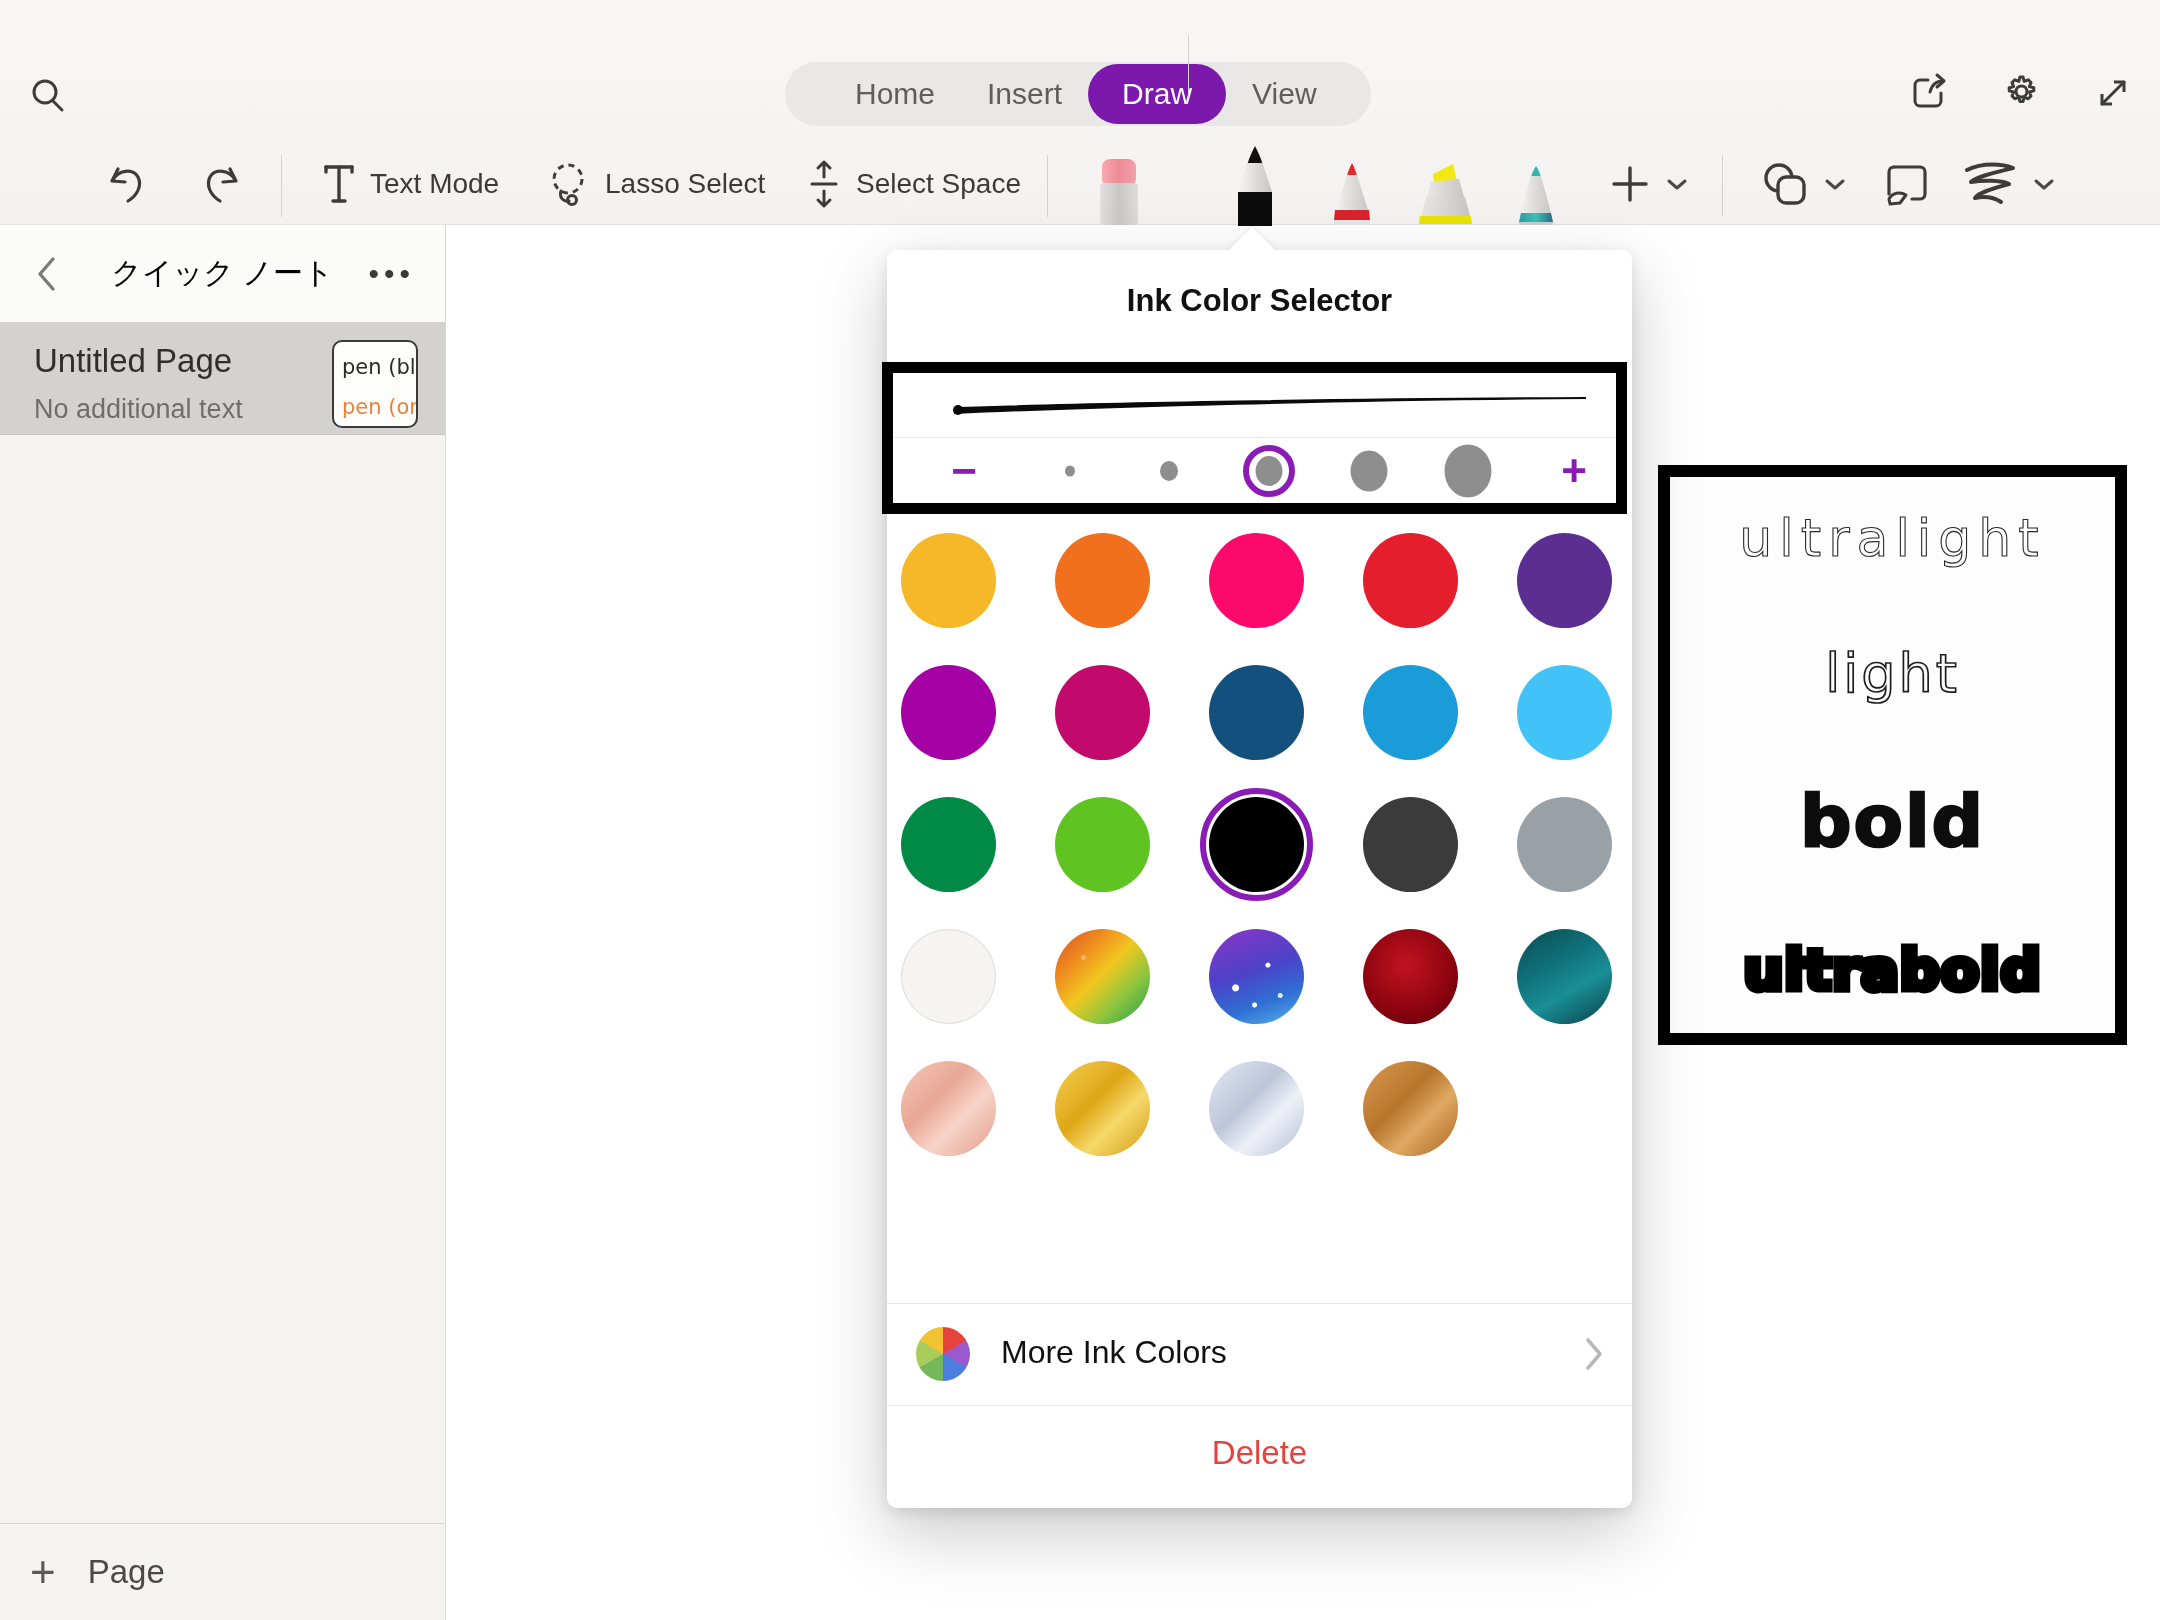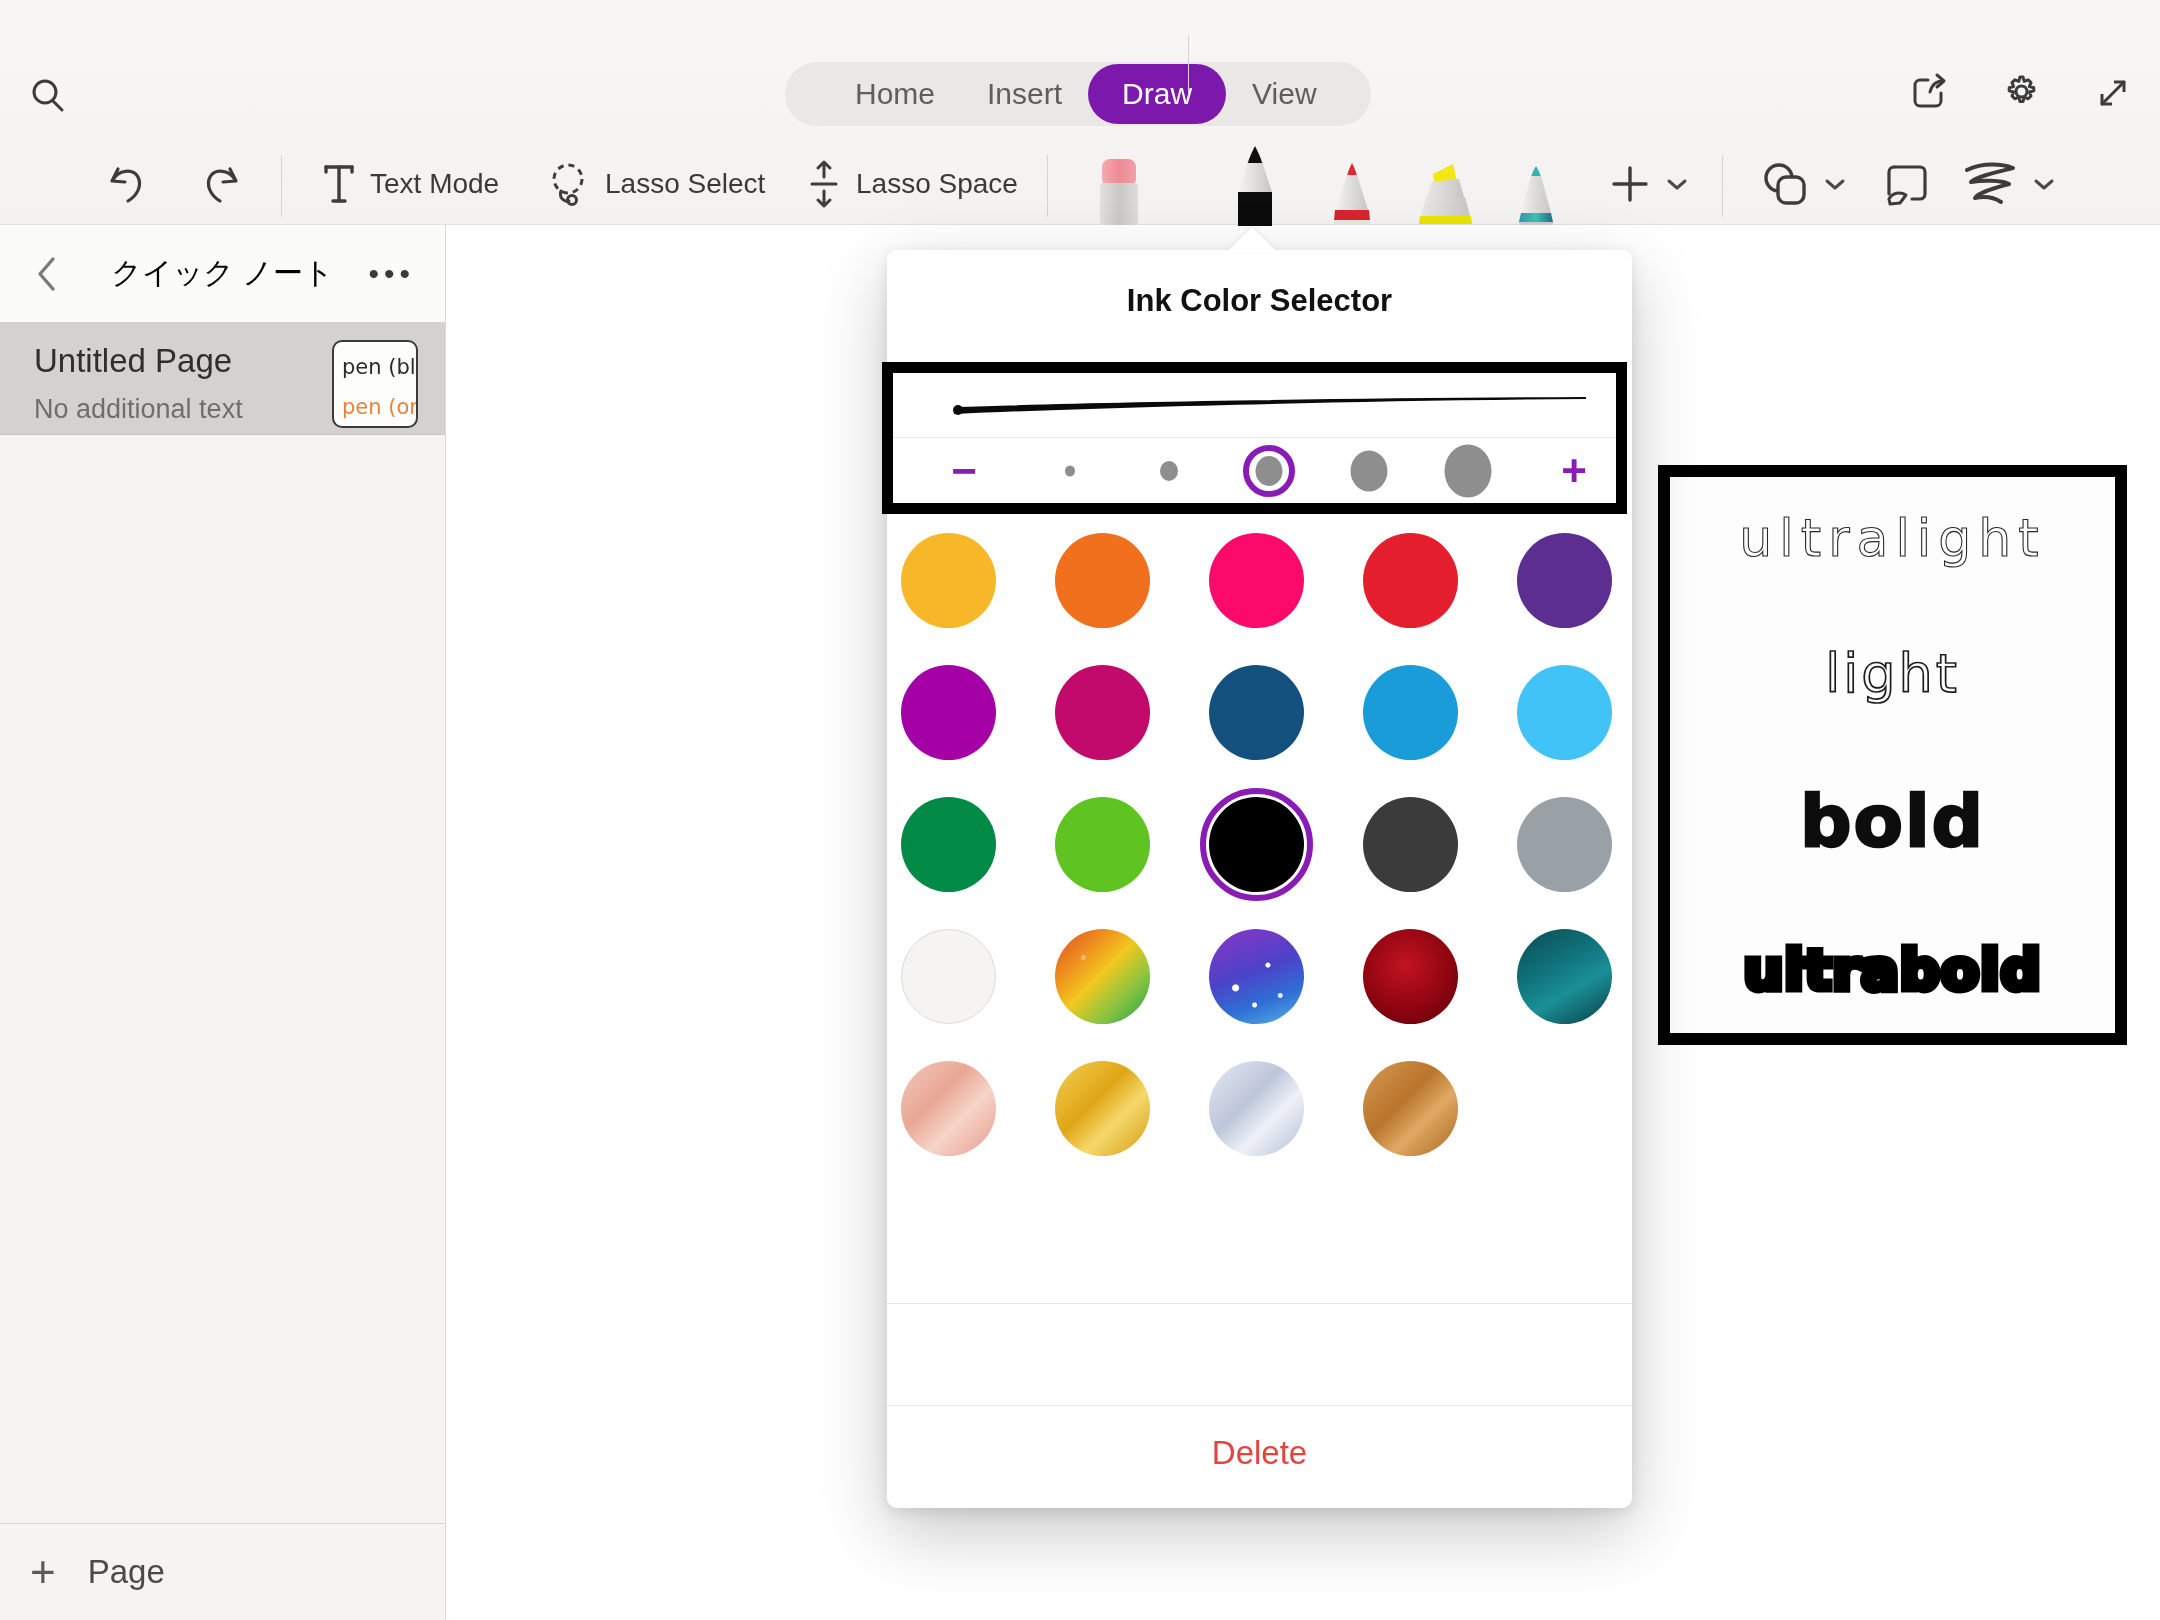--- a/index.html
+++ b/index.html
@@ -190,21 +190,21 @@
   </div>
 
   <div class="toolgroup" style="left:806px;">
     <span>
         <svg width="36" height="50" viewBox="0 0 36 50">
           <path d="M18 3 L18 18 M12 9 L18 3 L24 9" fill="none" stroke="#3c3c3c" stroke-width="3" stroke-linecap="round" stroke-linejoin="round"></path>
           <line x1="6" y1="25" x2="30" y2="25" stroke="#3c3c3c" stroke-width="3" stroke-linecap="round"></line>
           <path d="M18 32 L18 47 M12 41 L18 47 L24 41" fill="none" stroke="#3c3c3c" stroke-width="3" stroke-linecap="round" stroke-linejoin="round"></path>
         </svg>
       </span>
-    <span class="toollabel">Lasso Space</span>
+    <span class="toollabel">Select Space</span>
   </div>
   <div class="vsep" style="left:1047px;"></div>
 
   <div id="pentray">
     <div class="pen" style="left:16px; bottom:1px;">
       <svg width="46" height="66" viewBox="0 0 46 66">
         <defs>
             <linearGradient id="gpk" x1="0" x2="1">
               <stop offset="0" stop-color="#f6aab2"></stop>
               <stop offset=".5" stop-color="#ee8a95"></stop>
@@ -384,20 +384,29 @@
       <div class="swatch tx-galaxy"></div>
       <div class="swatch tx-garnet"></div>
       <div class="swatch tx-ocean"></div>
       <div class="swatch tx-rosegold"></div>
       <div class="swatch tx-goldm"></div>
       <div class="swatch tx-silver"></div>
       <div class="swatch tx-bronze"></div>
       <div class="swatch empty"></div>
     </div>
   <div class="hdiv" style="top:1053px;"></div>
+  <div id="morerow">
+    <div id="wheel"></div>
+    <div id="morelabel">More Ink Colors</div>
+    <div id="morechev">
+      <svg width="20" height="34" viewBox="0 0 20 34">
+          <polyline points="4,3 16,17 4,31" fill="none" stroke="#b9b8b7" stroke-width="3.6" stroke-linecap="round" stroke-linejoin="round"></polyline>
+        </svg>
+    </div>
+  </div>
   <div class="hdiv" style="top:1155px;"></div>
   <div id="deleterow">
     <span id="deletelabel">Delete</span>
   </div>
 </div>
 
 <div id="sizebox">
   <svg id="strokepreview" width="640" height="30" viewBox="0 0 640 30">
     <path d="M4 16 C160 11 400 7 636 6 L636 8 C400 10 160 16 4 23 Z" fill="#0a0a0a"></path>
     <circle cx="8" cy="19" r="5" fill="#0a0a0a"></circle>

